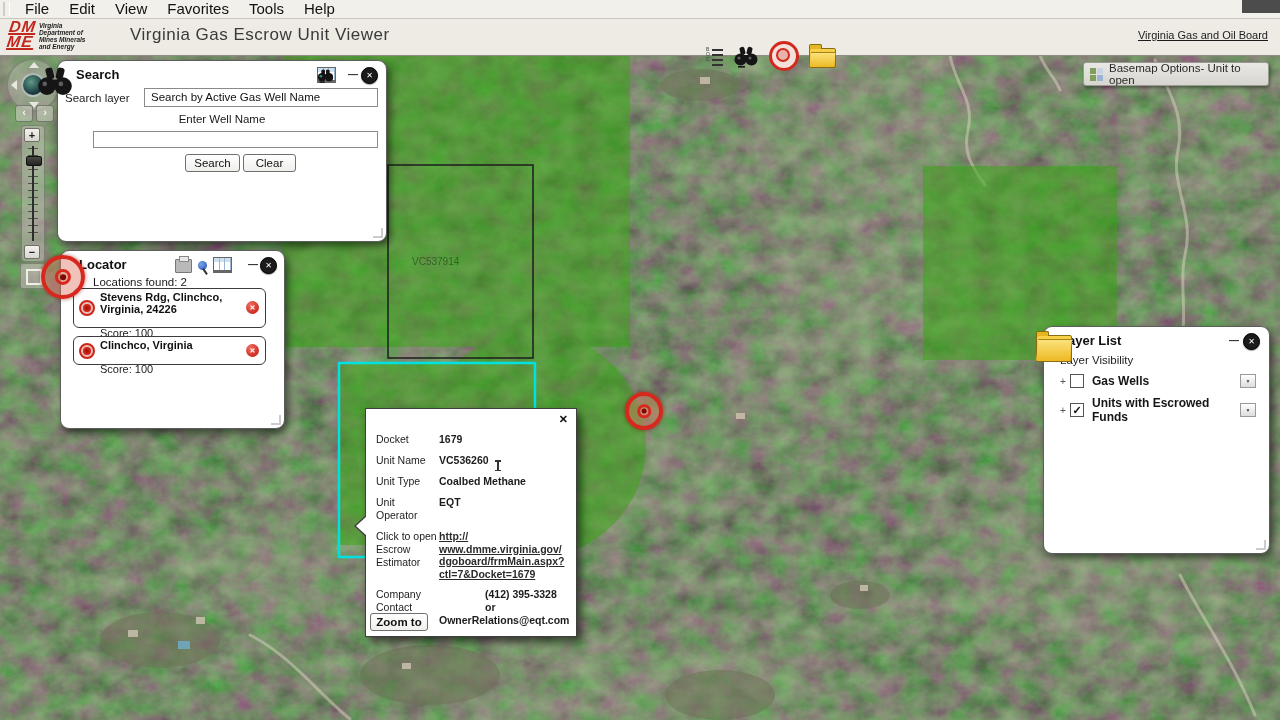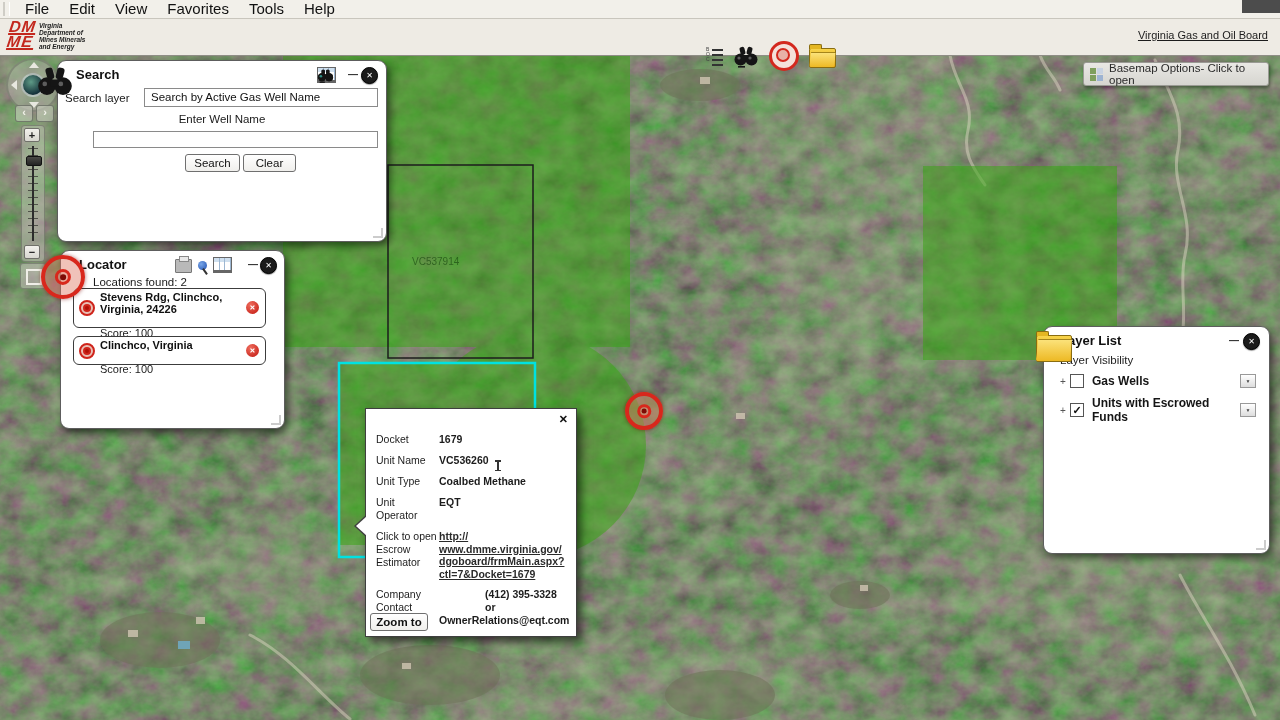--- a/index.html
+++ b/index.html
@@ -148,20 +148,21 @@
         <div>DM</div>
         <div>ME</div>
       </div>
       <div class="orgtxt">
         <div>Virginia</div>
         <div>Department of</div>
         <div>Mines Minerals</div>
         <div>and Energy</div>
       </div>
     </div>
+    <div class="apptitle">Virginia Gas Escrow Unit Viewer</div>
     <div class="hicons">
       <div class="ic-list">
           <em>B<br>O<br>C</em>
           <i></i>
           <i></i>
           <i></i>
           <i></i>
         </div>
       <svg class="ic-binoc" viewBox="0 0 26 24">
         <rect x="7" y="3" width="5" height="8" rx="2" fill="#151515" transform="rotate(-15 9 7)"></rect>
@@ -252,21 +253,21 @@
         <i></i>
       </div>
 
     <div class="basemap">
       <div class="bm-grid">
           <i></i>
           <i></i>
           <i></i>
           <i></i>
         </div>
-      <span class="bm-label">Basemap Options- Click to open</span>
+      <span class="bm-label">Basemap Options- Unit to open</span>
     </div>
 
     <div class="target" style="left:625px;top:337px;width:30px;height:30px;">
       <span class="r2"></span>
         <span class="r3"></span>
     </div>
 
     <div class="panel" style="left:57px;top:5px;width:328px;height:180px;">
       <div class="ptitle">Search</div>
       <div class="tbicons" style="right:50px;">

